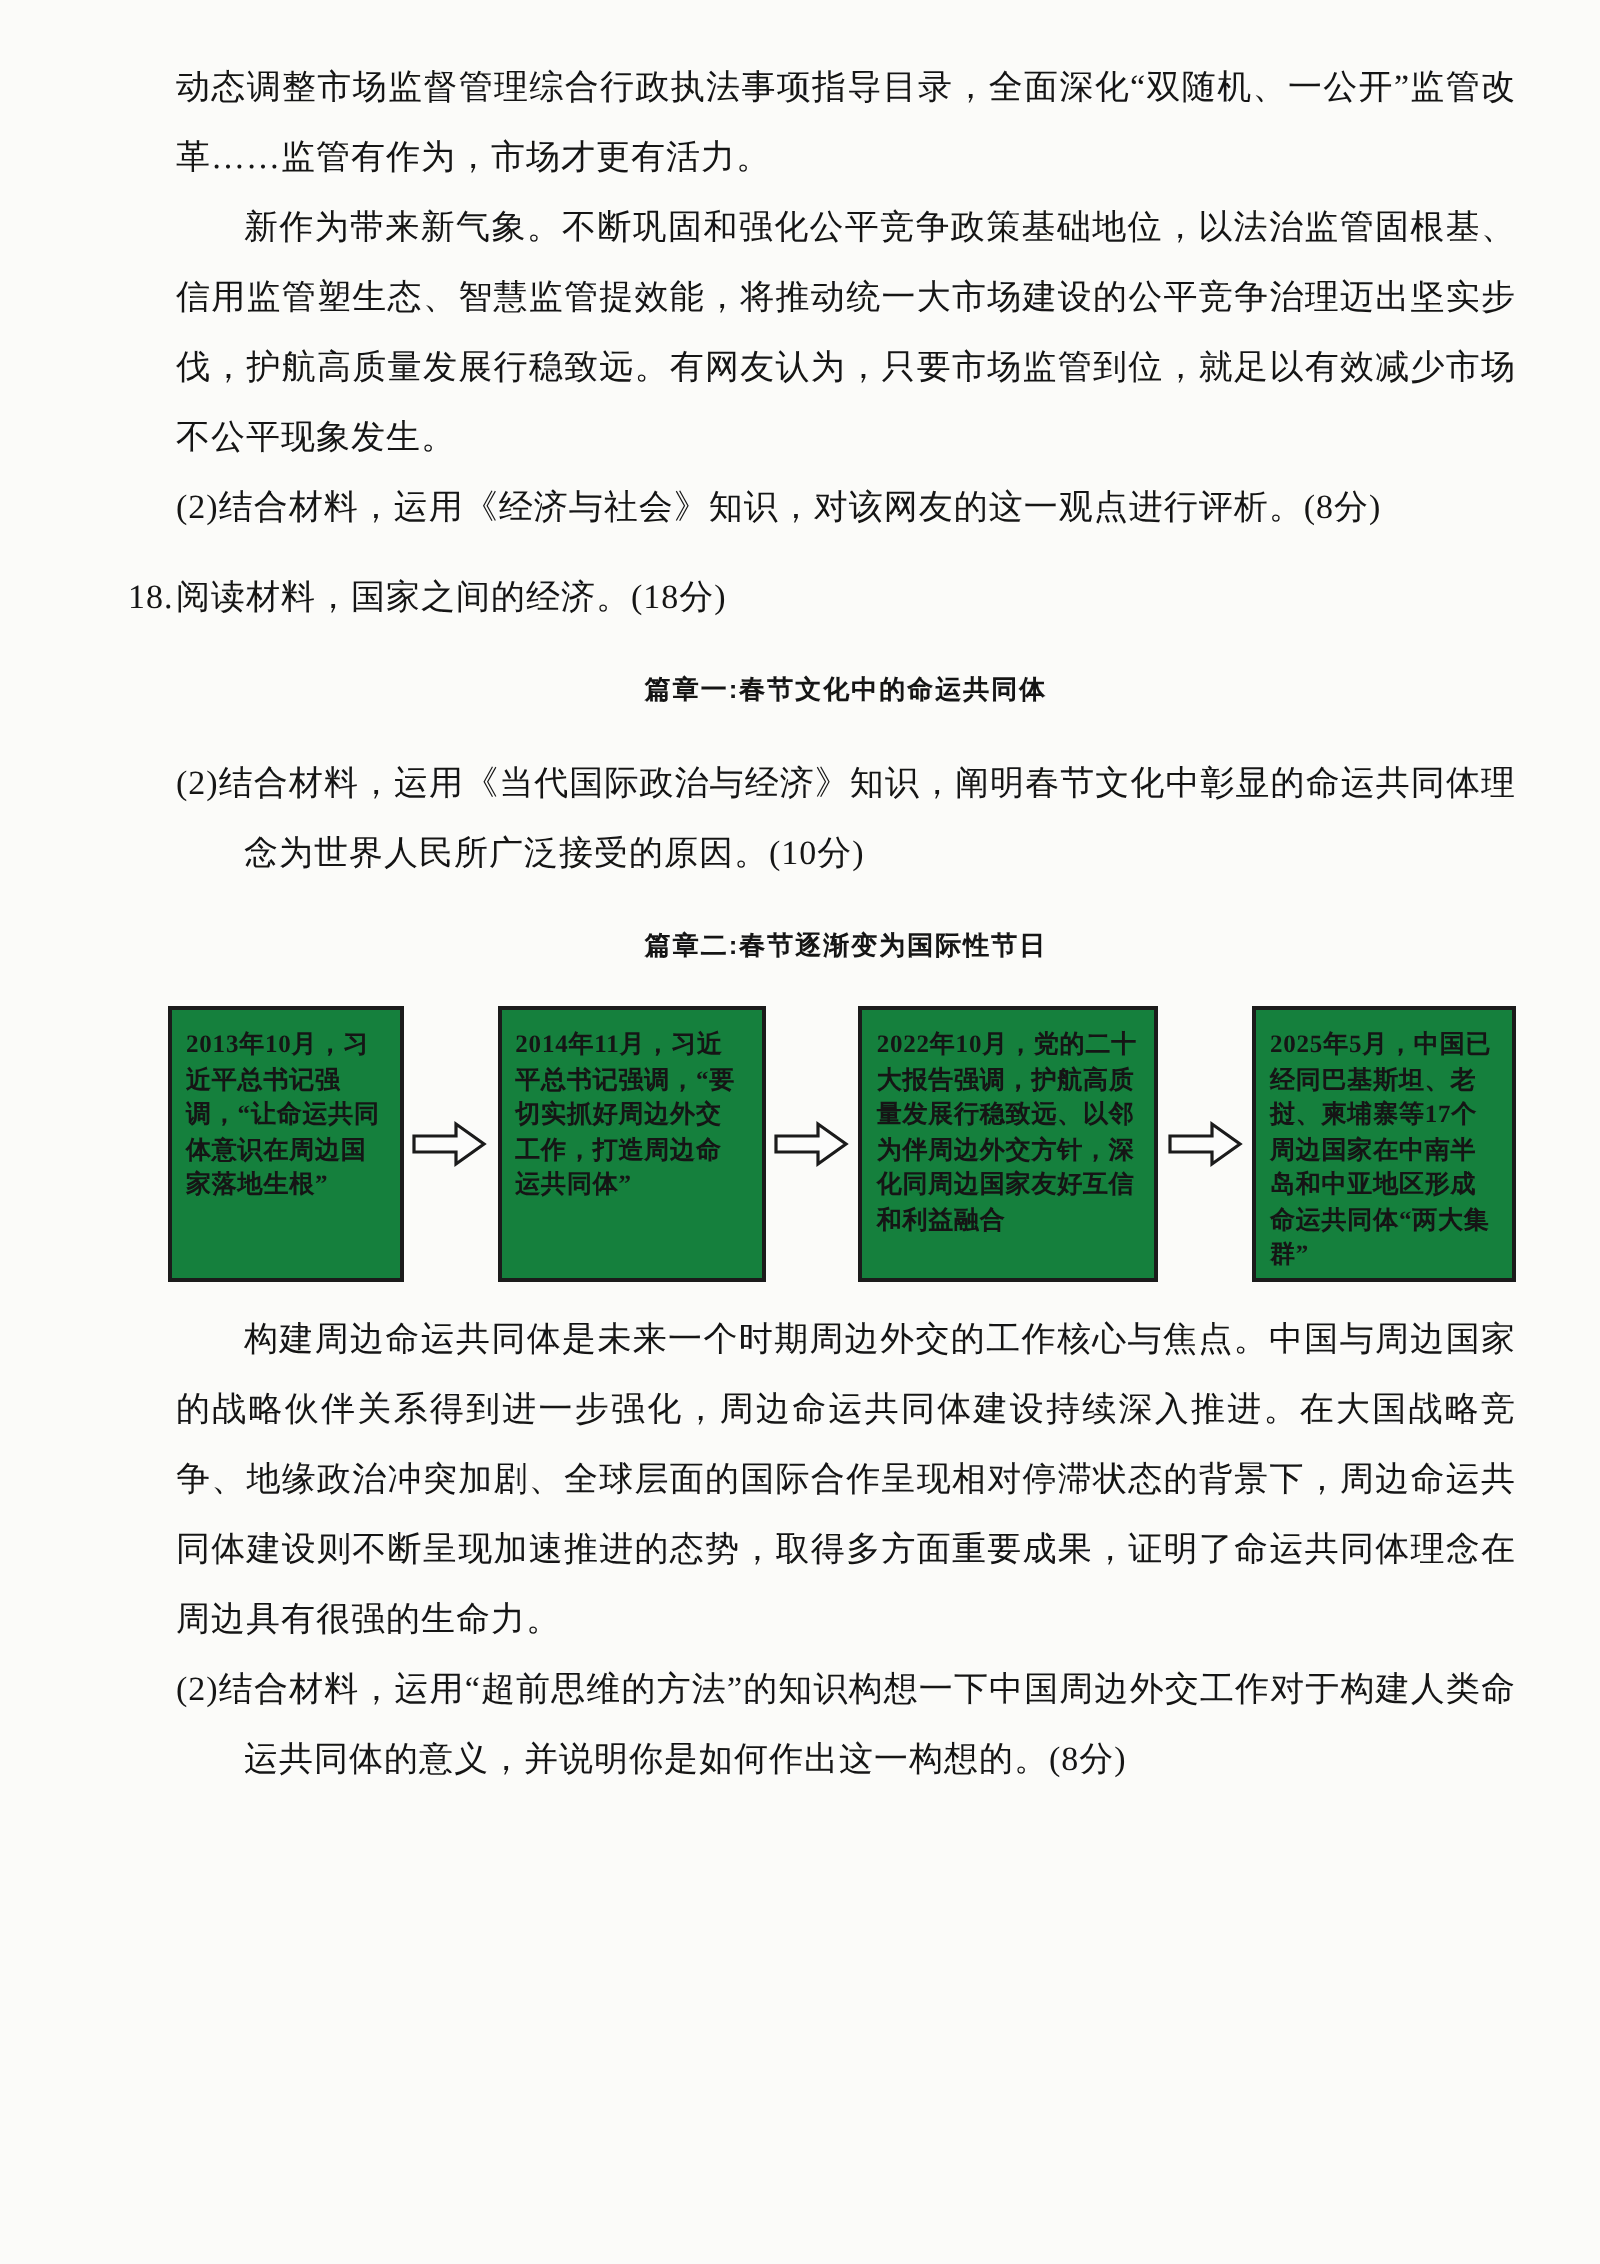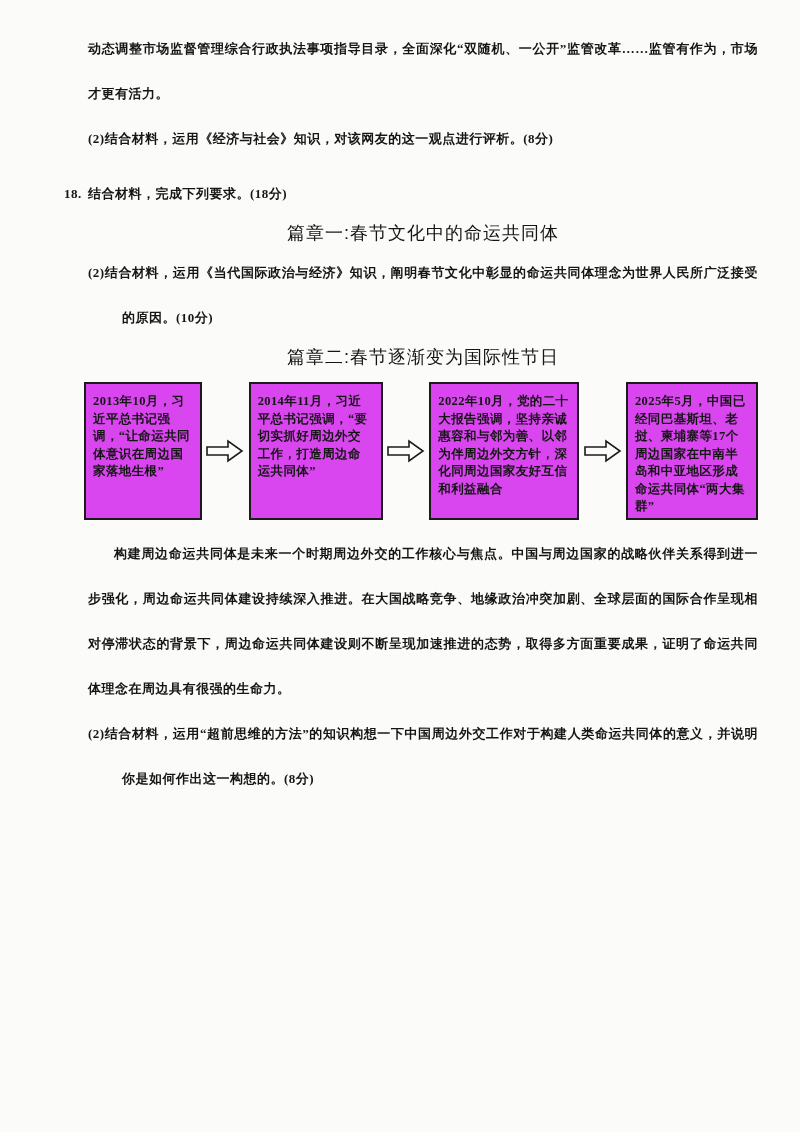--- a/index.html
+++ b/index.html
@@ -11,52 +11,52 @@
   .page{
     position:relative;
     width:800px;height:1132px;
     background:#fbfbf9;
     box-sizing:border-box;
     padding:26px 42px 0 88px;
     color:#151515;
     overflow:hidden;
   }
   .bodytext{
-    font-size:13px;
-    line-height:45px;
+    font-size:17px;
+    line-height:35px;
     text-align:justify;
     letter-spacing:0.5px;
-    font-weight:700;
+    font-weight:400;
     margin:0;
   }
   .indent{text-indent:2em;}
   .hang{padding-left:34px;text-indent:-34px;}
   .q19-head{margin-top:10px;}
   .q19-num{margin-left:-24px;display:inline-block;width:24px;text-indent:0;}
   .chapter-title{
     font-family:"Liberation Sans","DejaVu Sans",sans-serif;
-    font-weight:400;
-    font-size:18px;
+    font-weight:700;
+    font-size:13px;
     line-height:34px;
     text-align:center;
     letter-spacing:1px;
-    margin:0;
+    margin:12px;
   }
   .flowchart{
     display:flex;
     align-items:center;
     justify-content:space-between;
     margin:7px 0 10px -4px;
     height:140px;
   }
   .flow-box{
     box-sizing:border-box;
     height:138px;
     border:2px solid #1b1b1b;
-    background:#d946ef;
+    background:#15803d;
     padding:9px 7px;
     font-size:12.5px;
     line-height:17.5px;
     font-weight:600;
     letter-spacing:0.4px;
     text-align:left;
     overflow:hidden;
   }
   .fb1{width:118px;}
   .fb2{width:134px;}
@@ -64,24 +64,25 @@
   .fb4{width:132px;}
   .flow-arrow{flex:0 0 auto;display:flex;align-items:center;}
 </style>
 </head>
 <body>
 
 <div class="page">
 
   <p class="bodytext">动态调整市场监督管理综合行政执法事项指导目录，全面深化“双随机、一公开”监管改革……监管有作为，市场才更有活力。</p>
 
+  <p class="bodytext indent">新作为带来新气象。不断巩固和强化公平竞争政策基础地位，以法治监管固根基、信用监管塑生态、智慧监管提效能，将推动统一大市场建设的公平竞争治理迈出坚实步伐，护航高质量发展行稳致远。有网友认为，只要市场监管到位，就足以有效减少市场不公平现象发生。</p>
 
   <p class="bodytext hang">(2)结合材料，运用《经济与社会》知识，对该网友的这一观点进行评析。(8分)</p>
 
-  <p class="bodytext q19-head"><span class="q19-num">18.</span><span>结合材料，完成下列要求。(18分)</span></p>
+  <p class="bodytext q19-head"><span class="q19-num">18.</span><span>阅读材料，国家之间的经济。(18分)</span></p>
 
   <h3 class="chapter-title">篇章一:春节文化中的命运共同体</h3>
 
 
 
   <p class="bodytext hang">(2)结合材料，运用《当代国际政治与经济》知识，阐明春节文化中彰显的命运共同体理念为世界人民所广泛接受的原因。(10分)</p>
 
   <h3 class="chapter-title">篇章二:春节逐渐变为国际性节日</h3>
 
   <div class="flowchart">
@@ -94,21 +95,21 @@
     </span>
 
     <div class="flow-box fb2">2014年11月，习近平总书记强调，“要切实抓好周边外交工作，打造周边命运共同体”</div>
 
     <span class="flow-arrow">
       <svg width="38" height="24" viewBox="0 0 38 24">
         <polygon points="1,8 22,8 22,2 36,12 22,22 22,16 1,16" fill="#fcfcfb" stroke="#1b1b1b" stroke-width="1.6"></polygon>
       </svg>
     </span>
 
-    <div class="flow-box fb3">2022年10月，党的二十大报告强调，坚持亲诚惠容和与邻为善、以邻为伴周边外交方针，深化同周边国家友好互信和利益融合</div>
+    <div class="flow-box fb3">2022年10月，党的二十大报告强调，护航高质量发展行稳致远、以邻为伴周边外交方针，深化同周边国家友好互信和利益融合</div>
 
     <span class="flow-arrow">
       <svg width="38" height="24" viewBox="0 0 38 24">
         <polygon points="1,8 22,8 22,2 36,12 22,22 22,16 1,16" fill="#fcfcfb" stroke="#1b1b1b" stroke-width="1.6"></polygon>
       </svg>
     </span>
 
     <div class="flow-box fb4">2025年5月，中国已经同巴基斯坦、老挝、柬埔寨等17个周边国家在中南半岛和中亚地区形成命运共同体“两大集群”</div>
   </div>
 

